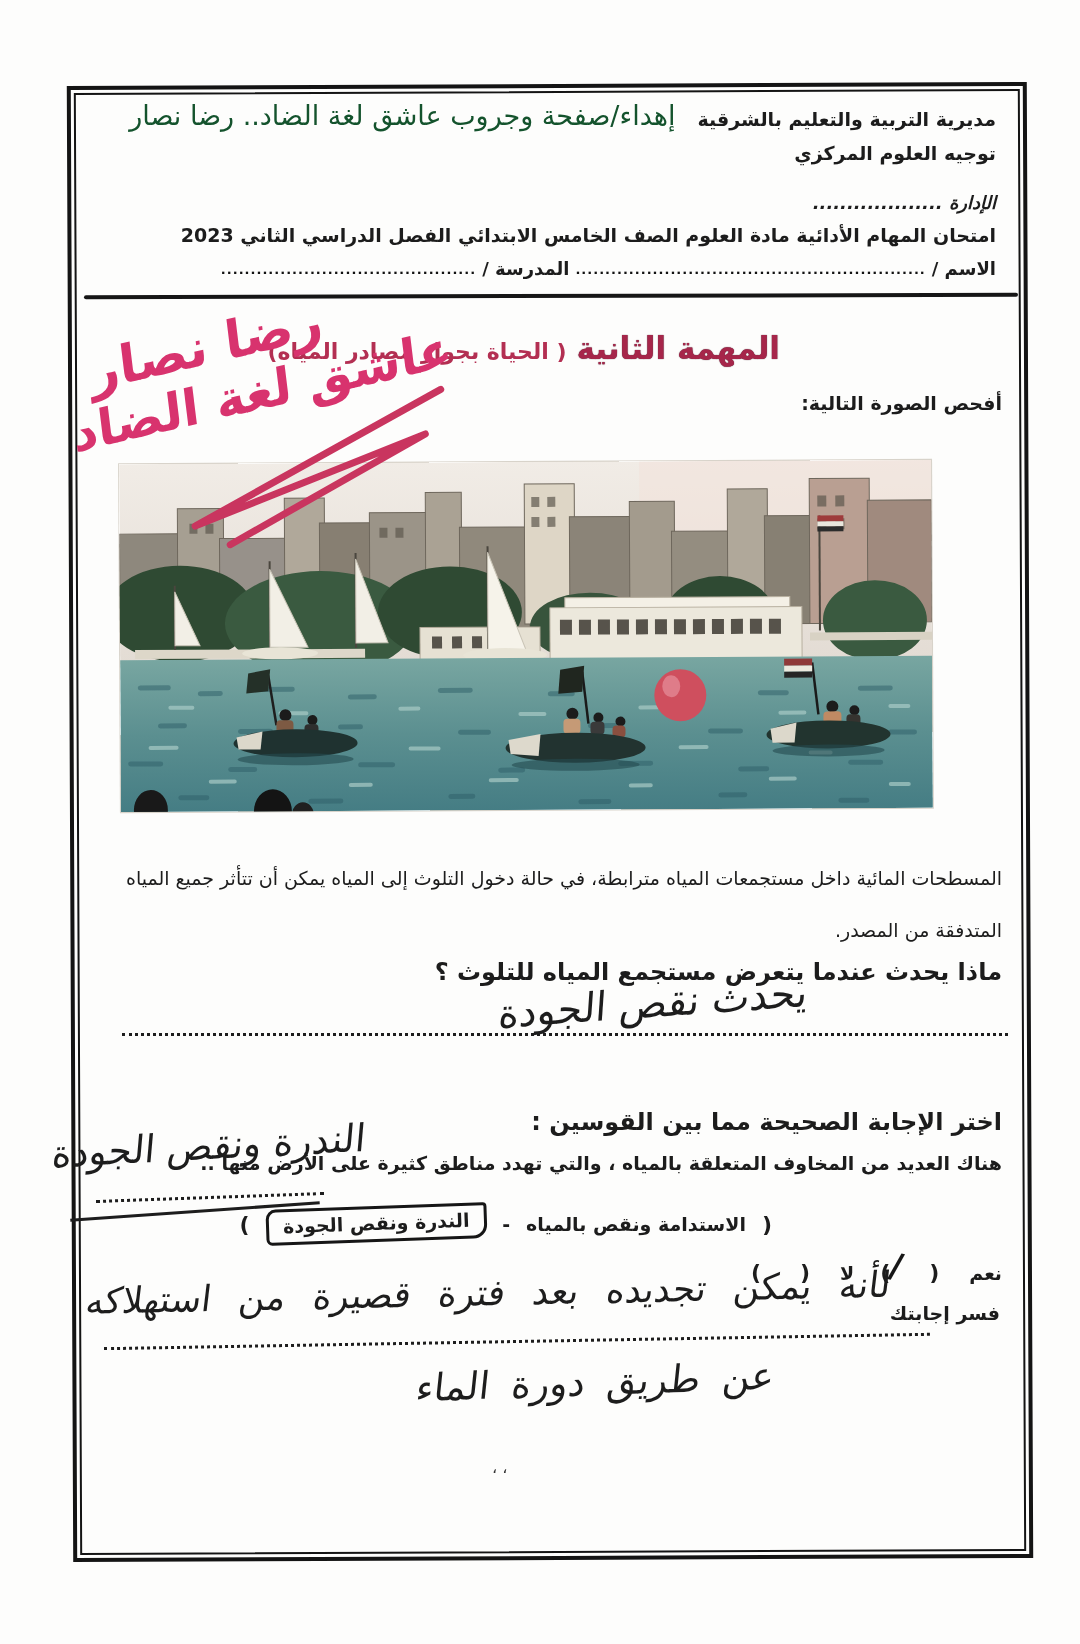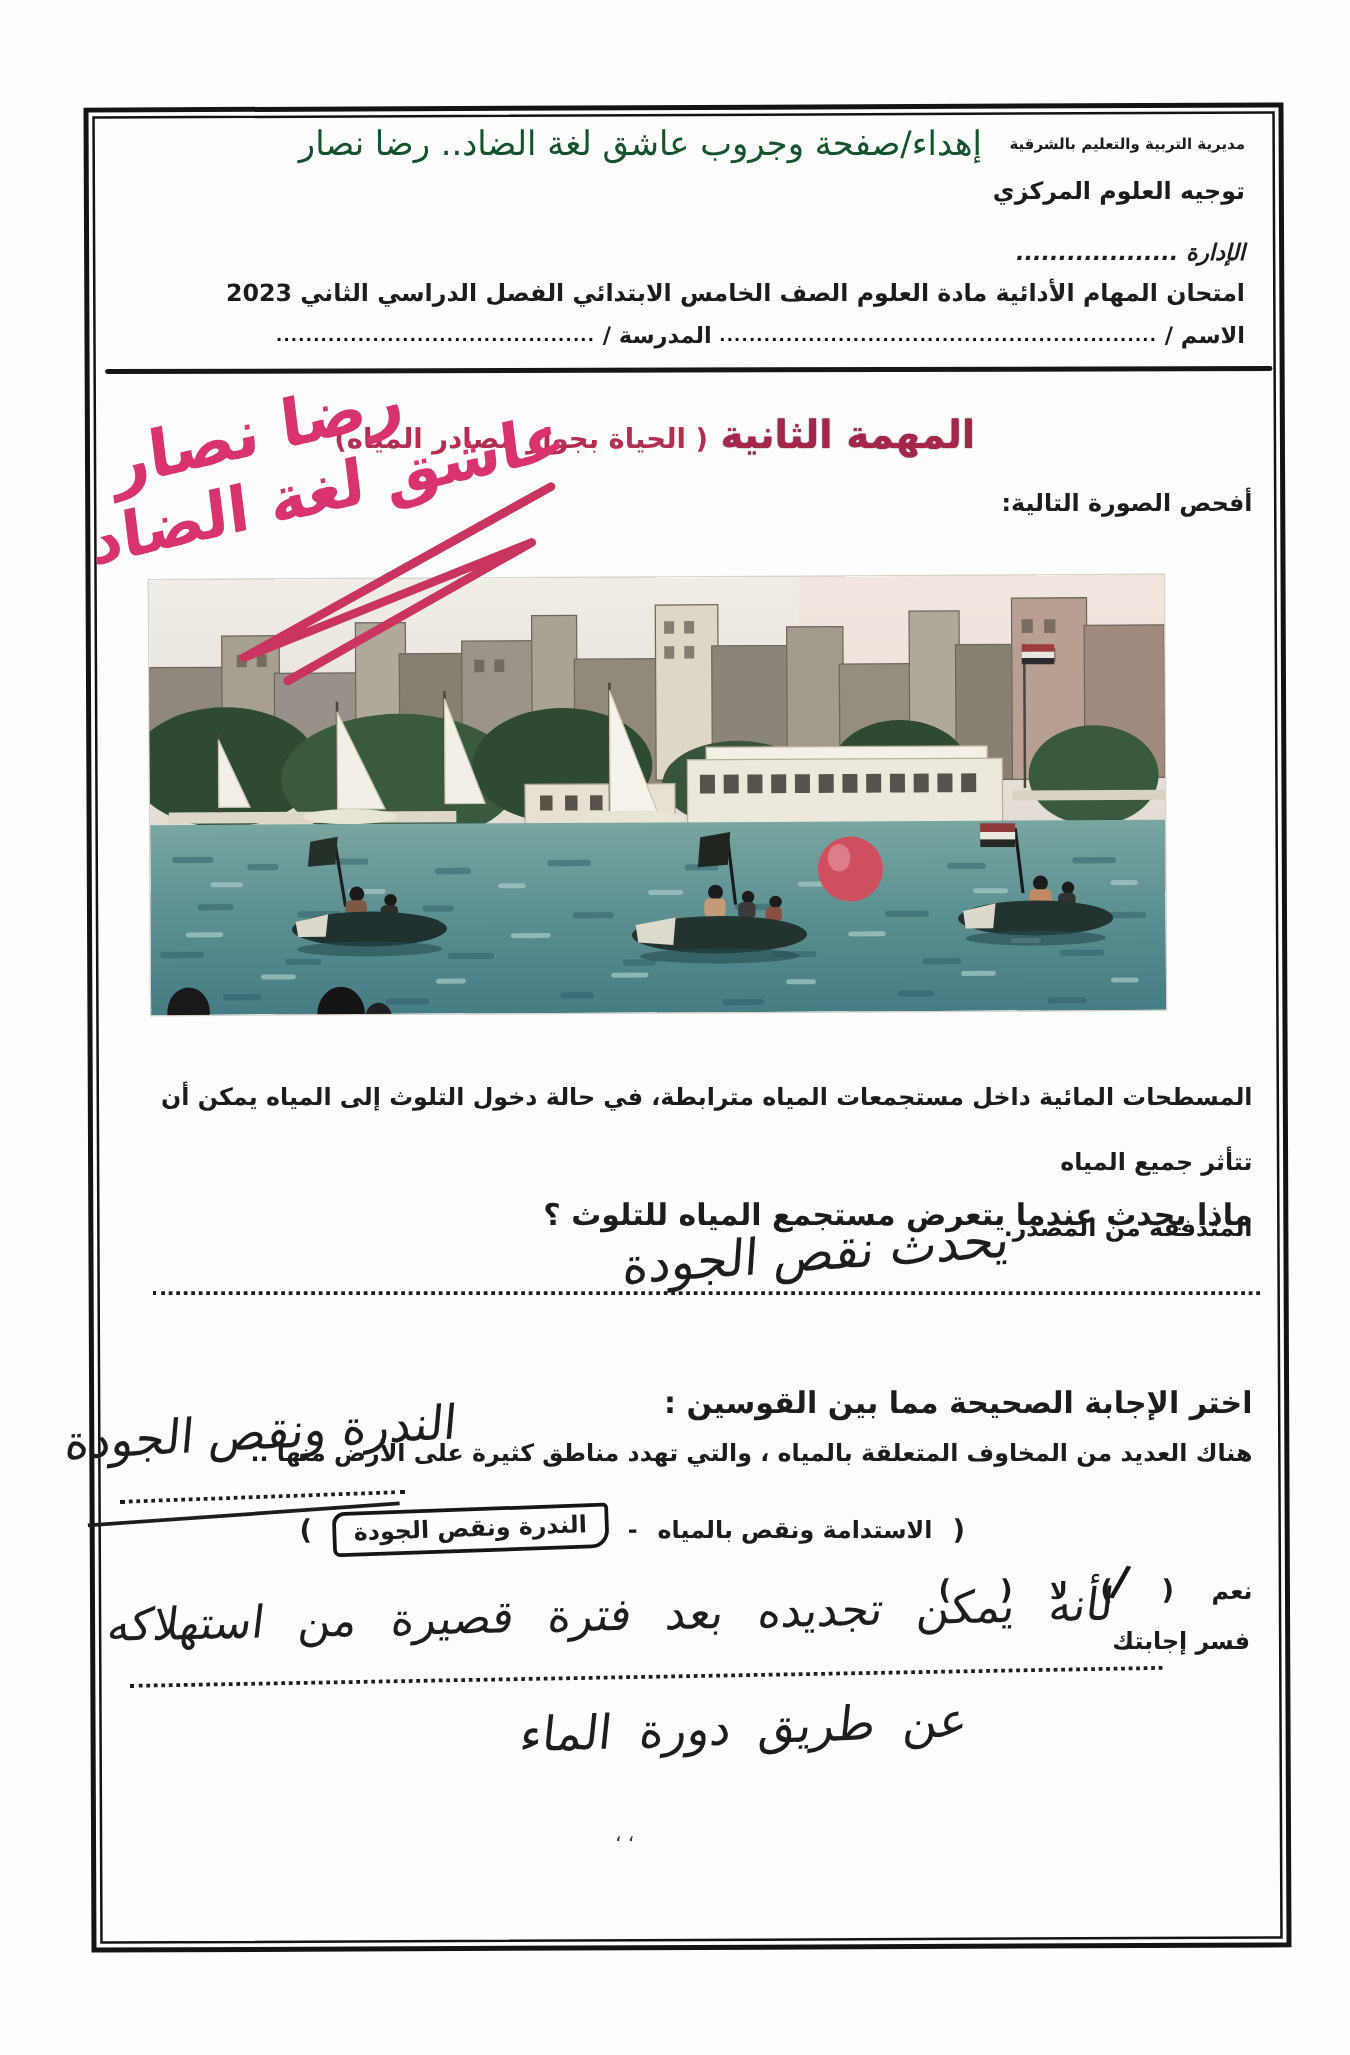--- a/index.html
+++ b/index.html
@@ -20,21 +20,21 @@
     position:absolute;left:70px;top:84px;width:952px;height:1468px;
     border:4px solid #141414;transform:rotate(-0.25deg);
     pointer-events:none;
   }
   .frame::before{
     content:"";position:absolute;inset:3px;border:2px solid #141414;
   }
   .abs{position:absolute;}
   
   .hdr-line1{top:100px;right:84px;left:120px;display:flex;flex-direction:row;justify-content:flex-start;align-items:flex-start;gap:22px;}
-  .directorate{font-size:12px;font-weight:bold;white-space:nowrap;padding-top:8px;}
+  .directorate{font-size:19px;font-weight:bold;white-space:nowrap;padding-top:8px;}
   .dedication{font-size:27px;font-weight:500;color:#14532d;white-space:nowrap;letter-spacing:0.5px;}
   .hdr-line2{top:142px;right:84px;font-size:19px;font-weight:bold;}
   .hdr-line3{top:192px;right:84px;font-size:18px;font-weight:bold;letter-spacing:1px;font-style:italic;}
   .hdr-line4{top:224px;right:84px;font-size:19px;font-weight:bold;}
   .hdr-line5{top:258px;right:84px;left:120px;display:flex;align-items:flex-end;font-size:18px;font-weight:bold;gap:6px;}
   .dots{font-size:13px;letter-spacing:1px;color:#111;white-space:nowrap;overflow:hidden;transform:translateY(-2px);}
   .rule{top:294px;left:84px;right:62px;height:4px;background:#161616;border-radius:3px;transform:rotate(-0.15deg);}
   
   .task-line{top:330px;right:300px;display:flex;align-items:baseline;gap:10px;z-index:2;}
   .task-title{font-size:31px;font-weight:bold;color:var(--heading_red);text-shadow:0 0 1px #39101f;}
@@ -43,21 +43,21 @@
   
   .stamp{top:306px;left:64px;width:400px;z-index:6;color:var(--stamp_pink);
     transform:rotate(-13deg);line-height:1.12;pointer-events:none;}
   .stamp .s1{font-size:52px;font-weight:bold;margin-right:120px;transform:skewX(-6deg);}
   .stamp .s2{font-size:50px;font-weight:bold;transform:skewX(-6deg);}
   .stamp svg{display:block;margin-top:2px;}
   
   .photo{top:462px;left:120px;width:812px;height:348px;transform:rotate(-0.3deg);
     box-shadow:0 0 0 1px #d8d3ca;z-index:1;}
   
-  .passage{top:852px;right:78px;left:100px;font-size:19px;font-weight:bold;line-height:2.75;text-align:right;}
+  .passage{top:852px;right:78px;left:100px;font-size:19px;font-weight:normal;line-height:2.75;text-align:right;}
   .q1{top:958px;right:78px;font-size:24px;font-weight:bold;}
   .hand{color:#1d1d1d;font-weight:500;}
   .ans1{top:980px;right:272px;font-size:40px;transform:rotate(-4deg) skewX(-8deg);z-index:5;}
   .dotline1{top:1033px;left:122px;right:72px;border-bottom:3px dotted #1d1d1d;}
   .choose{top:1108px;right:78px;font-size:24px;font-weight:bold;}
   .stem{top:1152px;right:78px;font-size:19px;font-weight:bold;}
   .ans2{top:1124px;left:52px;font-size:38px;transform:rotate(-3deg) skewX(-8deg);z-index:5;white-space:nowrap;}
   .dotline2{top:1196px;left:96px;width:228px;border-bottom:3px dotted #1d1d1d;transform:rotate(-2deg);}
   .underline2{top:1210px;left:70px;width:250px;border-bottom:3px solid #1d1d1d;transform:rotate(-4deg);}
   .options{top:1206px;right:308px;display:flex;align-items:center;gap:16px;font-size:19px;font-weight:bold;}

